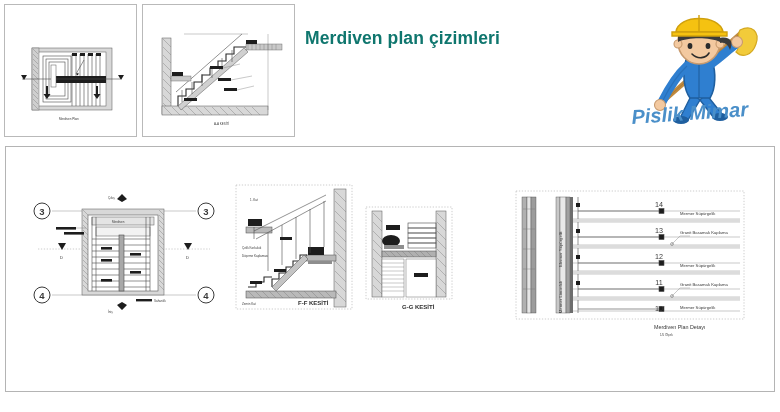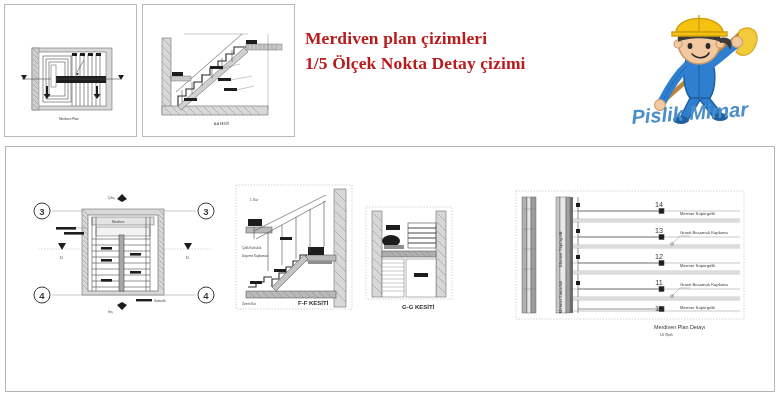--- a/index.html
+++ b/index.html
@@ -13,22 +13,22 @@
   
   .top{position:absolute;left:0;top:0;width:780px;height:140px;}
 
   .thumb{position:absolute;top:4px;border:1px solid #b9b9b9;background:#fff;box-sizing:border-box;}
   #thumb-1{left:4px;width:133px;height:133px;}
   #thumb-2{left:142px;width:153px;height:133px;}
   .thumb-inner{position:absolute;inset:5px;overflow:hidden;}
 
   .title-block{position:absolute;left:305px;top:26px;width:310px;}
   .title-line{
-    color:#b91c1c;font-size:17.5px;font-weight:bold;
-    line-height:25px;letter-spacing:0.1px;white-space:nowrap;font-family:Liberation Serif, serif;
+    color:#0f766e;font-size:17.5px;font-weight:bold;
+    line-height:25px;letter-spacing:0.1px;white-space:nowrap;
   }
 
   
   .logo{position:absolute;left:630px;top:2px;width:148px;height:132px;}
   .logo svg{display:block;}
 
   
   .frame{
     position:absolute;left:5px;top:146px;width:770px;height:246px;
     border:1px solid #b4b4b4;background:#fff;box-sizing:border-box;
@@ -160,21 +160,20 @@
 
           <path d="M120 24 L120 100" class="ln-thin"></path>
           <path d="M36 24 L100 24" class="ln-thin"></path>
           <text class="t t3" x="66" y="115">A-A KESİTİ</text>
         </svg>
       </div>
     </div>
 
     <div class="title-block">
       <div class="title-line">Merdiven plan çizimleri</div>
-      <div class="title-line">1/5 Ölçek Nokta Detay çizimi</div>
     </div>
 
     <div class="logo">
       <svg width="148" height="132" viewBox="0 0 148 132">
 
         <path d="M28 104 L112 30" stroke="#c08a3e" stroke-width="4.5" stroke-linecap="round" fill="none"></path>
         <path d="M28 104 L112 30" stroke="#9a6b2a" stroke-width="1" fill="none" opacity=".5"></path>
 
         <path d="M110 28 C122 22 130 30 126 42 C122 54 112 56 106 50 C112 44 106 34 110 28 z" fill="#f2cb3a" stroke="#d4a81f" stroke-width="1.2"></path>
 

